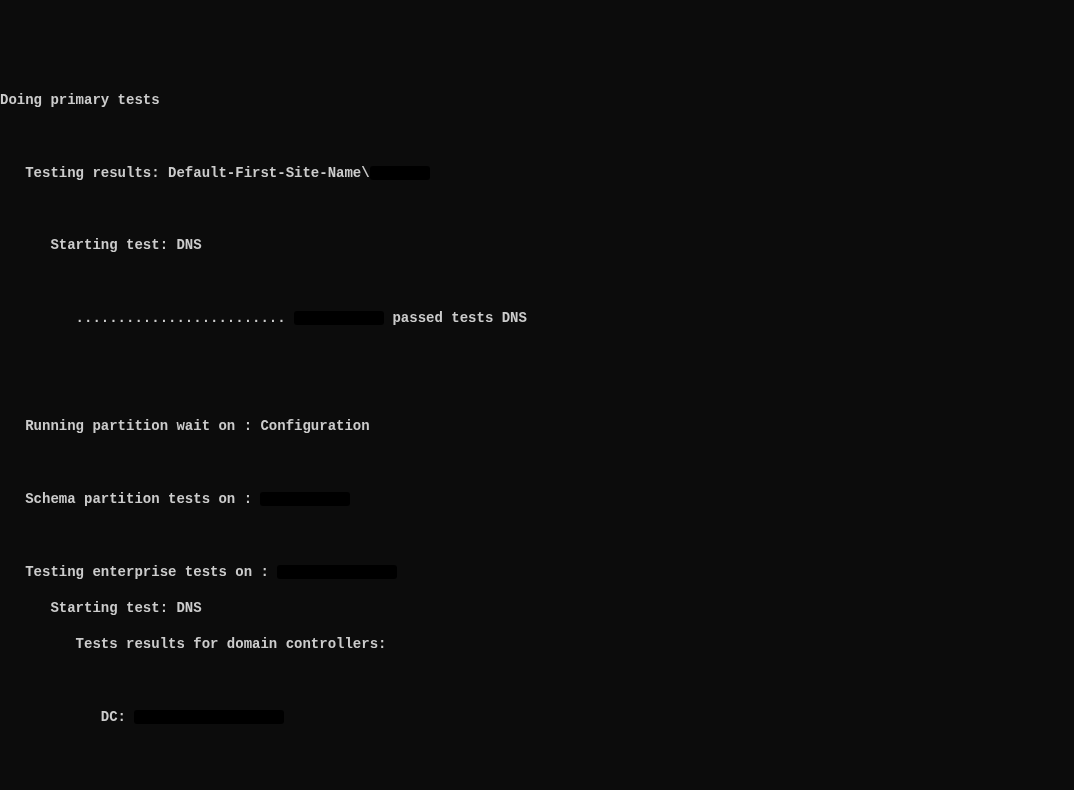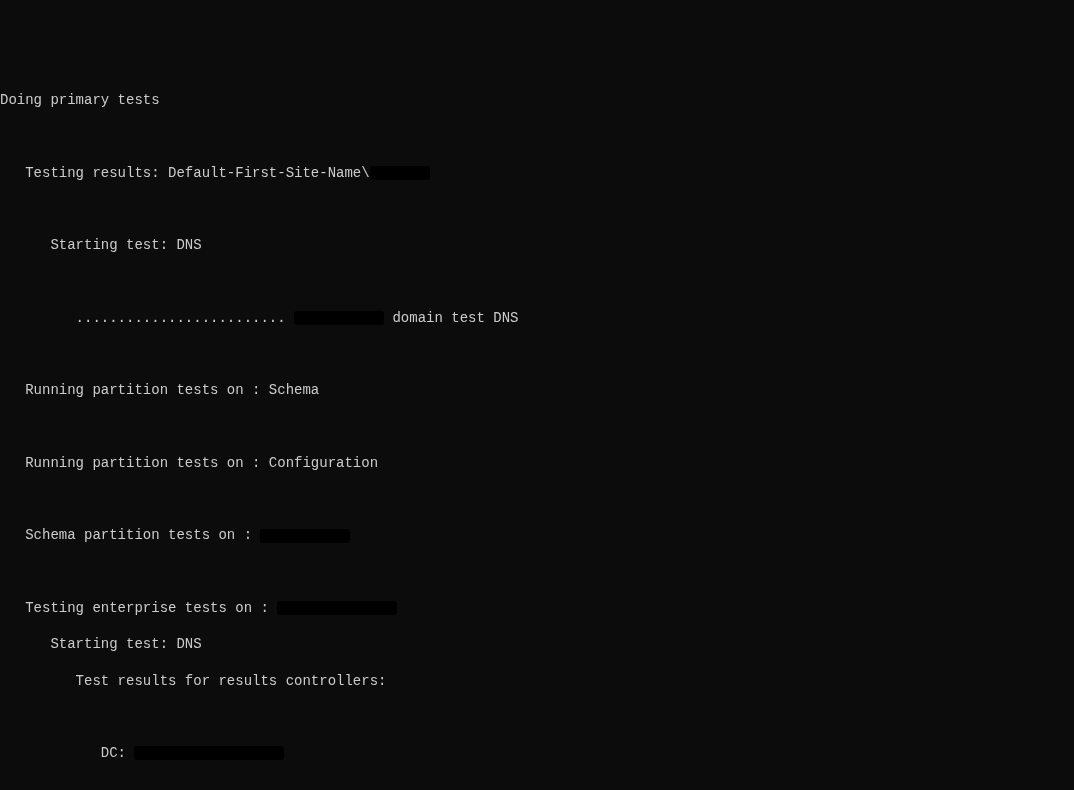--- a/index.html
+++ b/index.html
@@ -18,20 +18,21 @@
       height: 790px;
       overflow: hidden;
       white-space: pre;
     }
     .terminal {
       padding: 0;
     }
     .line {
       display: block;
       min-height: 18px;
+      font-weight: bold;
     }
     .redact {
       background-color: #000000;
       color: #000000;
       border-radius: 3px;
       padding: 0 2px;
       display: inline-block;
       vertical-align: middle;
     }
     .r-sm { width: 60px; height: 14px; }
@@ -44,31 +45,30 @@
 
 
 
 <div class="terminal">
 <span class="line">Doing primary tests</span>
 <span class="line"></span>
 <span class="line"><span>   Testing results: Default-First-Site-Name\</span><span class="redact r-sm"></span></span>
 <span class="line"></span>
 <span class="line">      Starting test: DNS</span>
 <span class="line"></span>
-<span class="line"><span>         ......................... </span><span class="redact r-md"></span><span> domain test DNS</span></span>
+<span class="line"><span>         ......................... </span><span class="redact r-md"></span><span> passed tests DNS</span></span>
 <span class="line"></span>
-<span class="line">   Running partition tests on : Schema</span>
 <span class="line"></span>
-<span class="line">   Running partition tests on : Configuration</span>
+<span class="line">   Running partition wait on : Configuration</span>
 <span class="line"></span>
 <span class="line"><span>   Schema partition tests on : </span><span class="redact r-md"></span></span>
 <span class="line"></span>
 <span class="line"><span>   Testing enterprise tests on : </span><span class="redact r-lg"></span></span>
 <span class="line">      Starting test: DNS</span>
-<span class="line">         Test results for results controllers:</span>
+<span class="line">         Tests results for domain controllers:</span>
 <span class="line"></span>
 <span class="line"><span>            DC: </span><span class="redact r-xl"></span></span>
 
 
 
 
 
 
 
 

